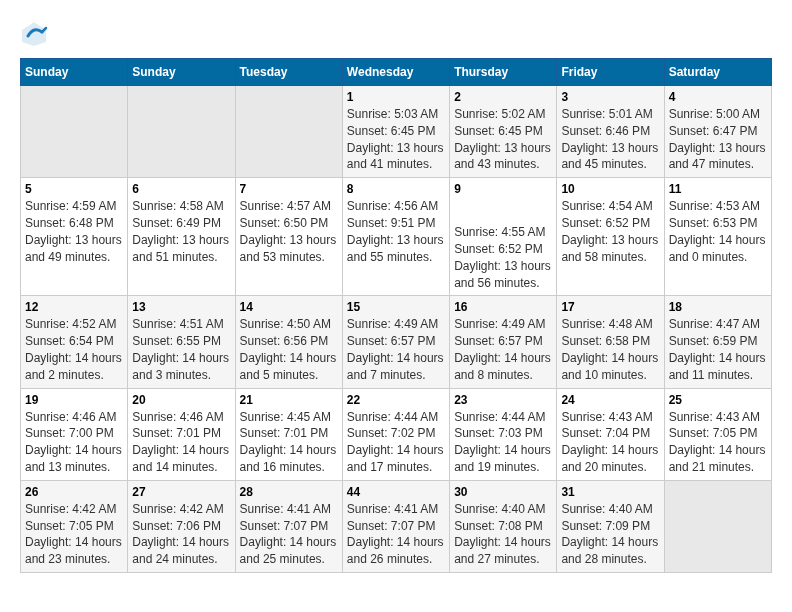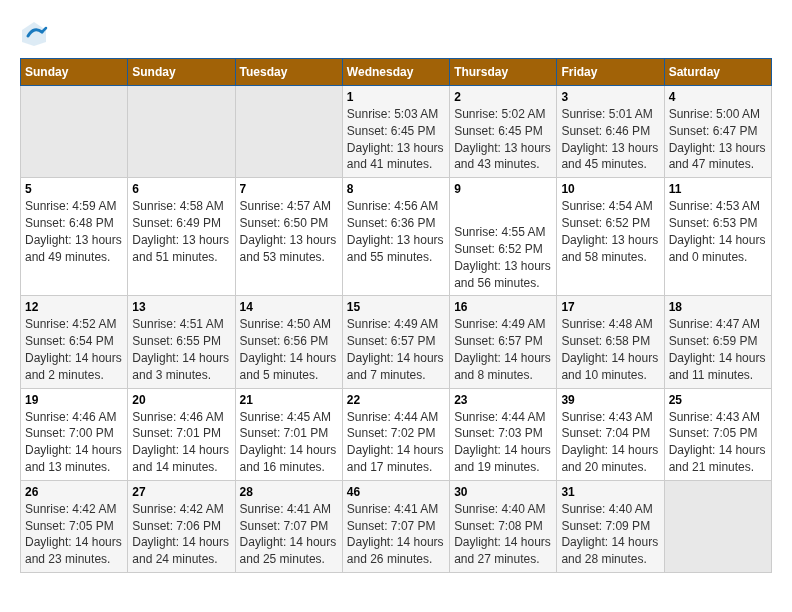--- a/index.html
+++ b/index.html
@@ -45,21 +45,21 @@
     .location {
       font-size: 14px;
       color: #444;
     }
     table {
       width: 100%;
       border-collapse: collapse;
       font-size: 11px;
     }
     thead tr th {
-      background-color: #a16207;
+      background-color: #0369a1;
       color: #fff;
       padding: 6px 4px;
       text-align: left;
       font-size: 12px;
       border: 1px solid #1a5a9a;
     }
     tbody tr td {
       border: 1px solid #ccc;
       vertical-align: top;
       padding: 4px 4px;
@@ -168,21 +168,21 @@
         <td>
           <div class="day-number">7</div>
           <div class="day-info" style="white-space: pre-line;">Sunrise: 4:57 AM
 Sunset: 6:50 PM
 Daylight: 13 hours
 and 53 minutes.</div>
         </td>
         <td>
           <div class="day-number">8</div>
           <div class="day-info" style="white-space: pre-line;">Sunrise: 4:56 AM
-Sunset: 6:36 PM
+Sunset: 9:51 PM
 Daylight: 13 hours
 and 55 minutes.</div>
         </td>
         <td>
           <div class="day-number">9</div>
           <div class="day-info" style="white-space: pre-line; margin-top: 28px;">Sunrise: 4:55 AM
 Sunset: 6:52 PM
 Daylight: 13 hours
 and 56 minutes.</div>
         </td>
@@ -282,21 +282,21 @@
 and 17 minutes.</div>
         </td>
         <td>
           <div class="day-number">23</div>
           <div class="day-info" style="white-space: pre-line;">Sunrise: 4:44 AM
 Sunset: 7:03 PM
 Daylight: 14 hours
 and 19 minutes.</div>
         </td>
         <td>
-          <div class="day-number">39</div>
+          <div class="day-number">24</div>
           <div class="day-info" style="white-space: pre-line;">Sunrise: 4:43 AM
 Sunset: 7:04 PM
 Daylight: 14 hours
 and 20 minutes.</div>
         </td>
         <td>
           <div class="day-number">25</div>
           <div class="day-info" style="white-space: pre-line;">Sunrise: 4:43 AM
 Sunset: 7:05 PM
 Daylight: 14 hours
@@ -319,21 +319,21 @@
 and 24 minutes.</div>
         </td>
         <td>
           <div class="day-number">28</div>
           <div class="day-info" style="white-space: pre-line;">Sunrise: 4:41 AM
 Sunset: 7:07 PM
 Daylight: 14 hours
 and 25 minutes.</div>
         </td>
         <td>
-          <div class="day-number">46</div>
+          <div class="day-number">44</div>
           <div class="day-info" style="white-space: pre-line;">Sunrise: 4:41 AM
 Sunset: 7:07 PM
 Daylight: 14 hours
 and 26 minutes.</div>
         </td>
         <td>
           <div class="day-number">30</div>
           <div class="day-info" style="white-space: pre-line;">Sunrise: 4:40 AM
 Sunset: 7:08 PM
 Daylight: 14 hours

